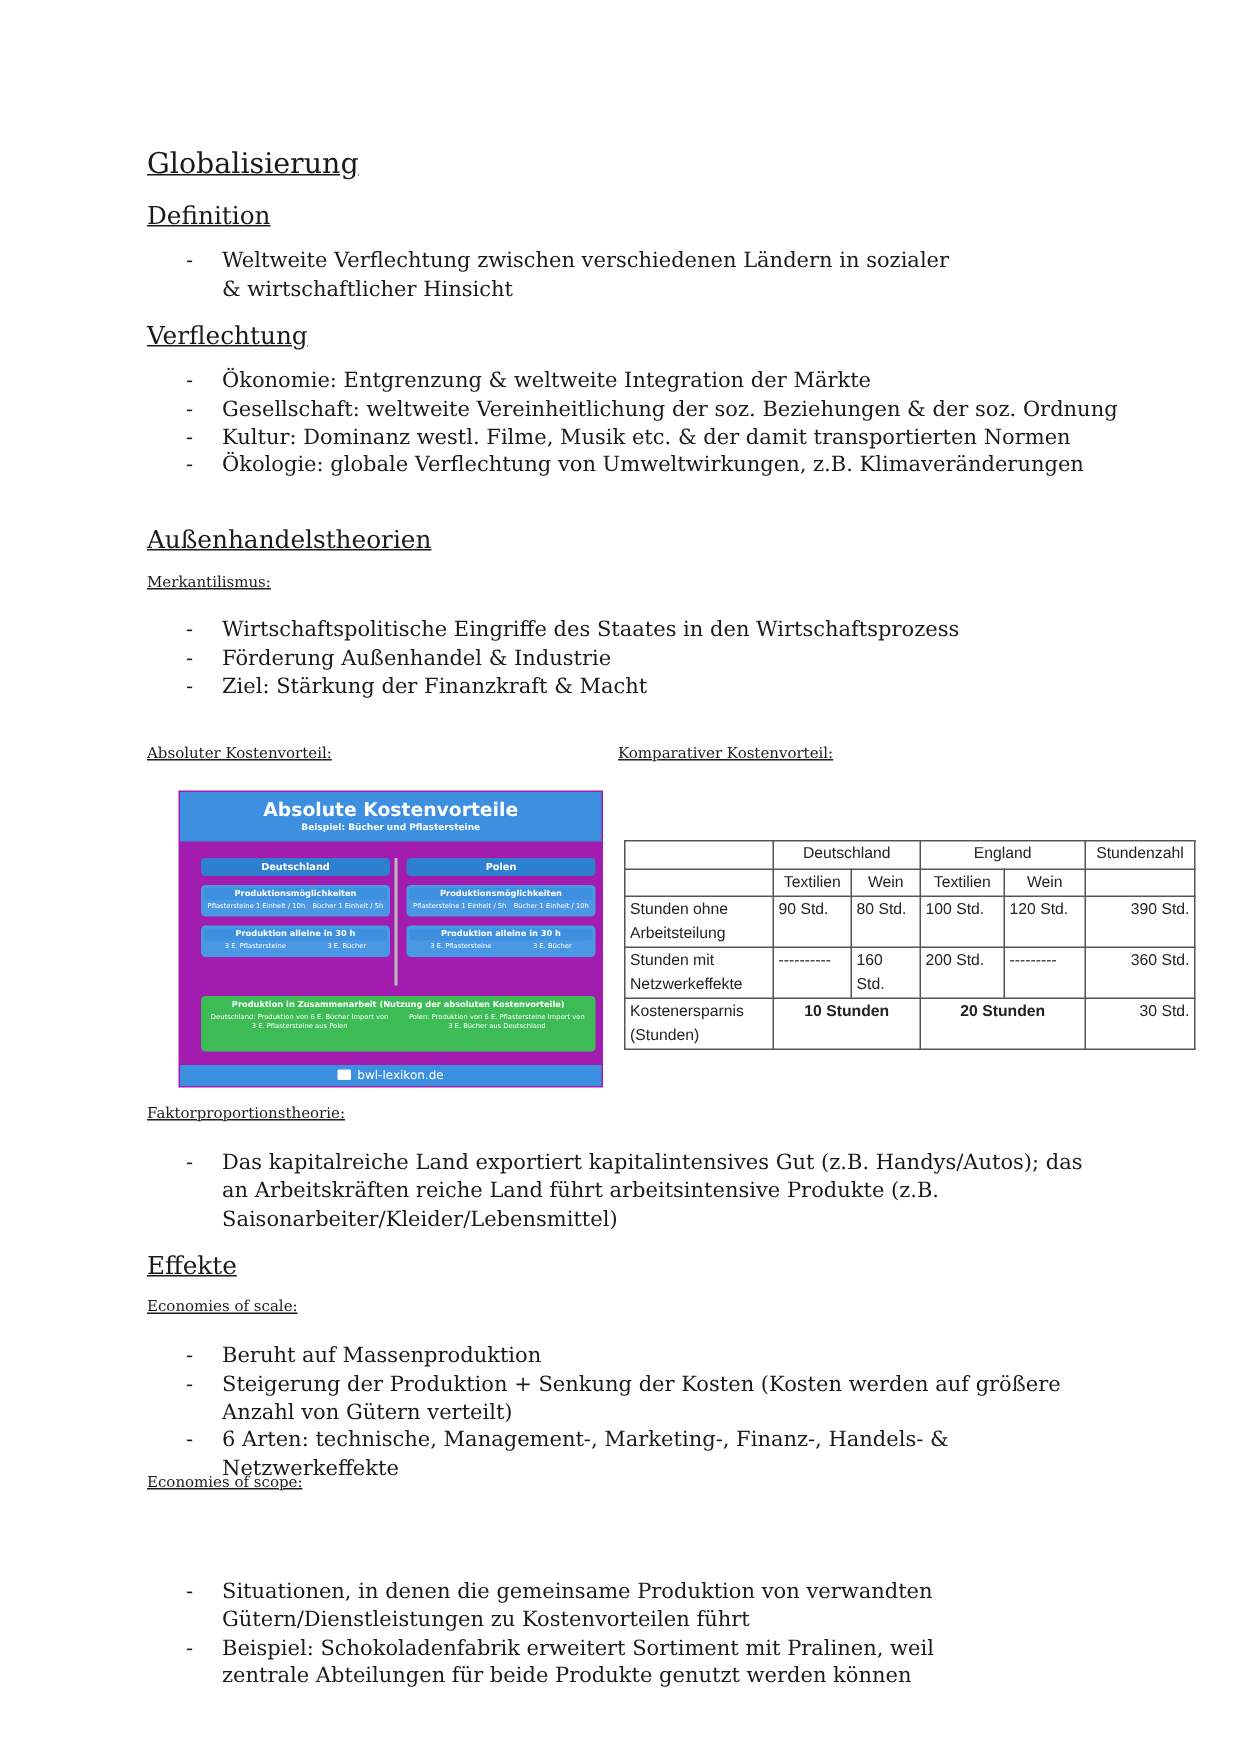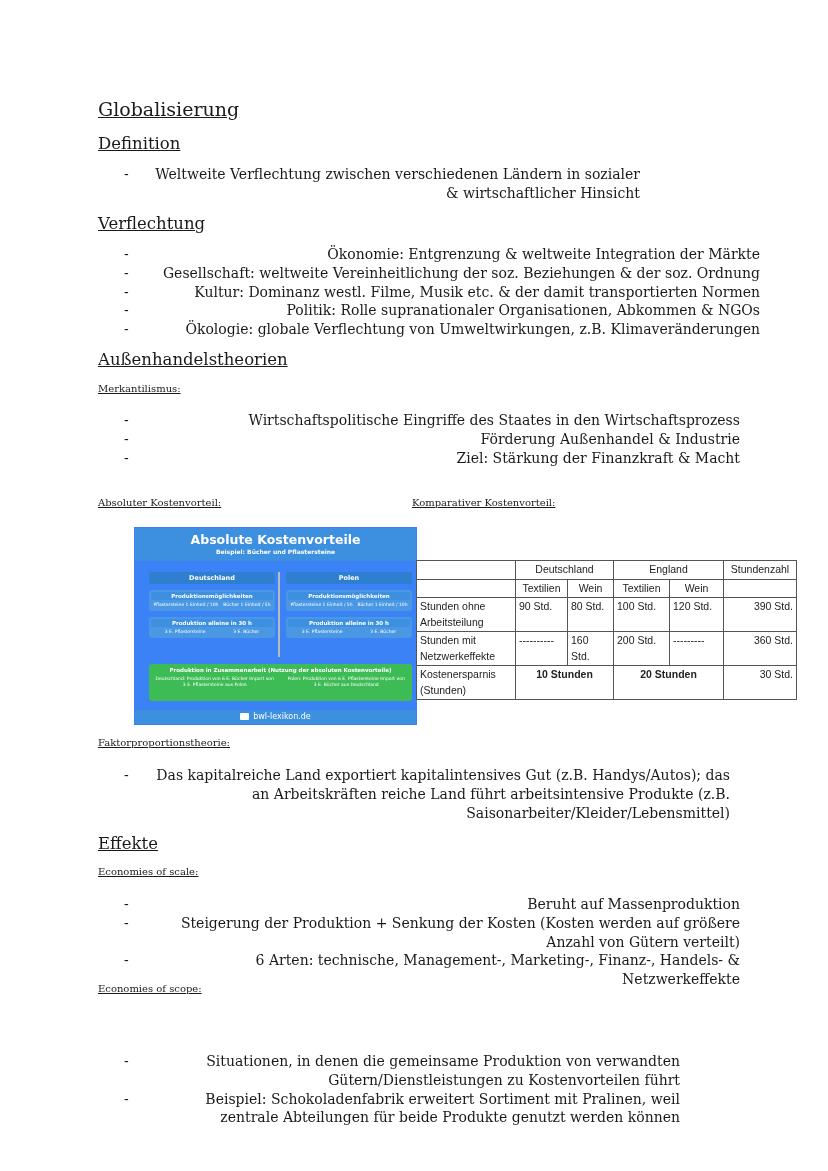--- a/index.html
+++ b/index.html
@@ -3,25 +3,25 @@
 <meta charset="utf-8">
 <style>
   html, body { margin: 0; padding: 0; background: #ffffff; }
   body { width: 828px; height: 1171px; position: relative; overflow: hidden;
          font-family: "DejaVu Serif", "Liberation Serif", serif; color: #1a1a1a; }
   .page { position: absolute; left: 0; top: 0; width: 828px; height: 1171px; }
   .h1 { position: absolute; left: 98px; top: 98px; font-size: 19px; text-decoration: underline; }
   .h2 { position: absolute; left: 98px; font-size: 16.5px; text-decoration: underline; }
   .h3 { position: absolute; left: 98px; font-size: 10px; text-decoration: underline; }
   ul.dash { position: absolute; left: 120px; margin: 0; padding: 0; list-style: none; font-size: 14px; line-height: 18.8px; }
-  ul.dash li { position: relative; padding-left: 28px; text-align: right; }
+  ul.dash li { position: relative; padding-left: 28px; }
   ul.dash li::before { content: "-"; position: absolute; left: 4px; top: 0; }
 
   
-  .info { position: absolute; left: 134px; top: 527px; width: 283px; height: 198px; background: #3b82f6;
+  .info { position: absolute; left: 119px; top: 527px; width: 283px; height: 198px; background: #a21caf;
           font-family: "DejaVu Sans", "Liberation Sans", sans-serif; color: #fff; }
   .info .title-band { position: absolute; left: 1px; top: 1px; width: 281px; height: 33px; background: #3d8fe0; text-align: center; }
   .info .title-band .t1 { font-size: 12.5px; font-weight: bold; margin-top: 4px; display: block; }
   .info .title-band .t2 { font-size: 6px; font-weight: bold; display: block; margin-top: 1px; }
   .info .col { position: absolute; top: 45px; width: 126px; }
   .info .col.left { left: 15px; }
   .info .col.right { left: 152px; }
   .info .country { height: 12px; background: #2f7fd1; border-radius: 3px; font-size: 6.5px; font-weight: bold; text-align: center; line-height: 12px; }
   .info .box { margin-top: 6px; background: #4a98e4; border-radius: 3px; padding: 2px 2px 3px; }
   .info .box .bh { font-size: 5.5px; font-weight: bold; text-align: center; background: #3d8fe0; border-radius: 2px; padding: 1px 0; }
@@ -52,21 +52,20 @@
   <div class="h2" style="top:134px">Definition</div>
   <ul class="dash" style="top:165px; width:520px">
     <li>Weltweite Verflechtung zwischen verschiedenen Ländern in sozialer &amp; wirtschaftlicher Hinsicht</li>
   </ul>
 
   <div class="h2" style="top:214px">Verflechtung</div>
   <ul class="dash" style="top:245px; width:640px">
     <li>Ökonomie: Entgrenzung &amp; weltweite Integration der Märkte</li>
     <li>Gesellschaft: weltweite Vereinheitlichung der soz. Beziehungen &amp; der soz. Ordnung</li>
     <li>Kultur: Dominanz westl. Filme, Musik etc. &amp; der damit transportierten Normen</li>
-    <li>Politik: Rolle supranationaler Organisationen, Abkommen &amp; NGOs</li>
     <li>Ökologie: globale Verflechtung von Umweltwirkungen, z.B. Klimaveränderungen</li>
   </ul>
 
   <div class="h2" style="top:350px">Außenhandelstheorien</div>
 
   <div class="h3" style="top:383px">Merkantilismus:</div>
   <ul class="dash" style="top:411px; width:620px">
     <li>Wirtschaftspolitische Eingriffe des Staates in den Wirtschaftsprozess</li>
     <li>Förderung Außenhandel &amp; Industrie</li>
     <li>Ziel: Stärkung der Finanzkraft &amp; Macht</li>

